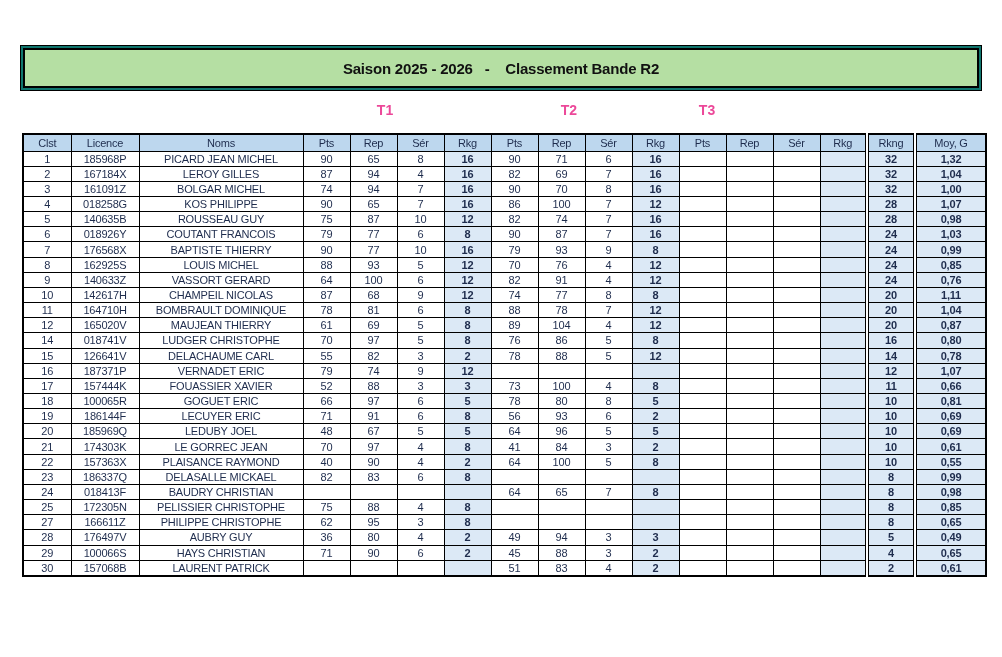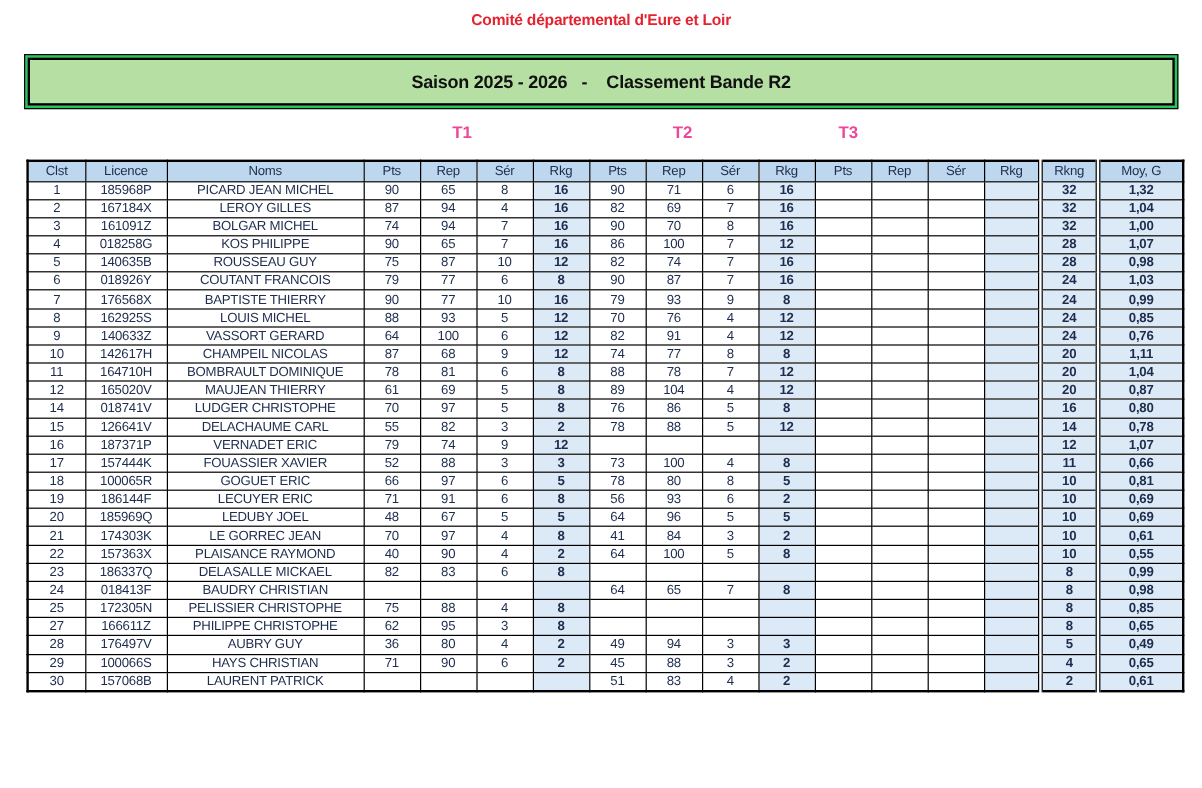--- a/index.html
+++ b/index.html
@@ -3,21 +3,21 @@
 <meta charset="utf-8">
 <style>
   html,body { margin:0; padding:0; background:#fff; }
   body { font-family: "Liberation Sans", sans-serif; }
   .page { position:relative; width:1002px; height:657px; background:#ffffff; overflow:hidden; }
 
   .title { position:absolute; top:9px; left:0; width:100%; text-align:center;
            color:#e32430; font-weight:bold; font-size:13px; letter-spacing:-0.2px; }
 
   .banner-outer { position:absolute; left:20px; top:45px; width:962px; height:46px;
-                  border:1px solid #000; padding:2px; box-sizing:border-box; background:#22c55e; }
+                  border:1px solid #000; padding:2px; box-sizing:border-box; background:#0f766e; }
   .banner-inner { width:100%; height:100%; box-sizing:border-box; border:2px solid #000;
                   background:#b5dfa3; display:flex; align-items:center; justify-content:center; }
   .banner-text { font-weight:bold; font-size:15px; color:#111; white-space:pre; letter-spacing:-0.2px; }
 
   .t-label { position:absolute; top:102px; width:60px; text-align:center;
              font-weight:bold; font-size:14px; color:#ec4899; }
   .t1 { left:355px; } .t2 { left:517px;text-align:right; } .t3 { left:677px; }
 
   table.ranking { position:absolute; left:22px; top:133px; width:963px; height:444px;
                   border-collapse:collapse; table-layout:fixed; border:2px solid #000;
@@ -27,21 +27,20 @@
   .ranking thead tr { height:17px; }
   .ranking th { background:#bdd7ee; font-weight:normal; }
   .ranking td.shade { background:#dce9f6; font-weight:bold; }
   .ranking .dbl { border-left:4px double #000; }
 </style>
 </head>
 <body>
 
 <div class="page">
 
-  <div class="title">Comité départemental d'Eure et Loir</div>
 
   <div class="banner-outer">
     <div class="banner-inner">
       <span class="banner-text">Saison 2025 - 2026   -    Classement Bande R2</span>
     </div>
   </div>
 
   <div class="t-label t1">T1</div>
   <div class="t-label t2">T2</div>
   <div class="t-label t3">T3</div>

